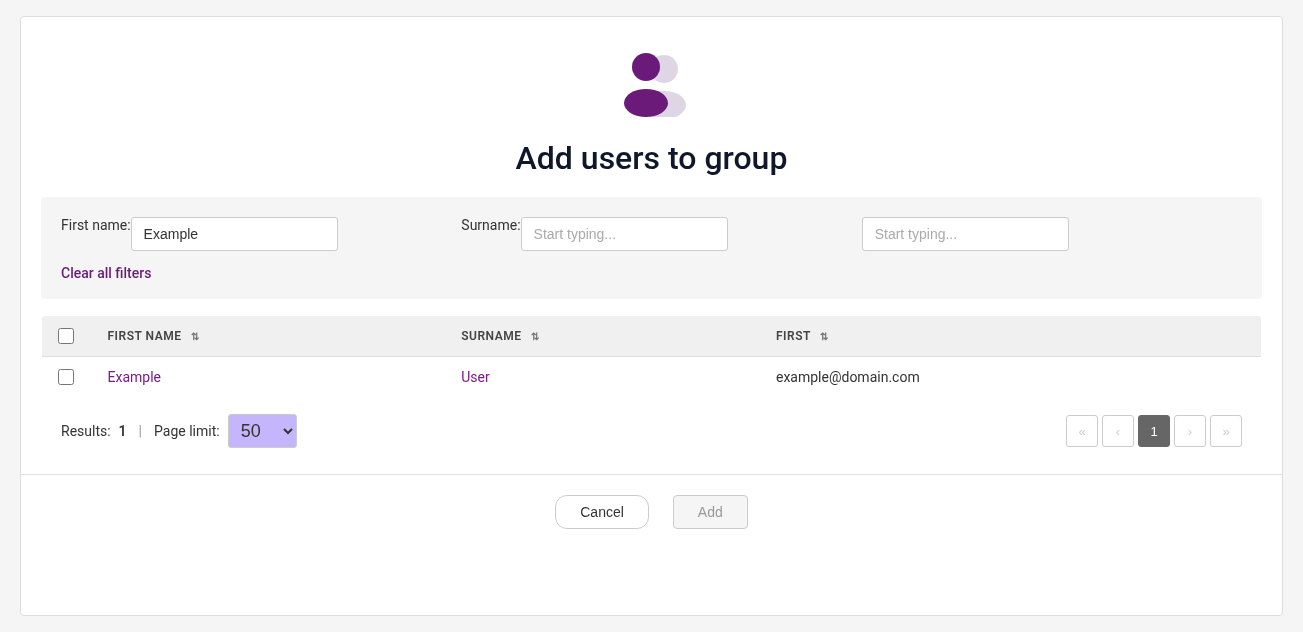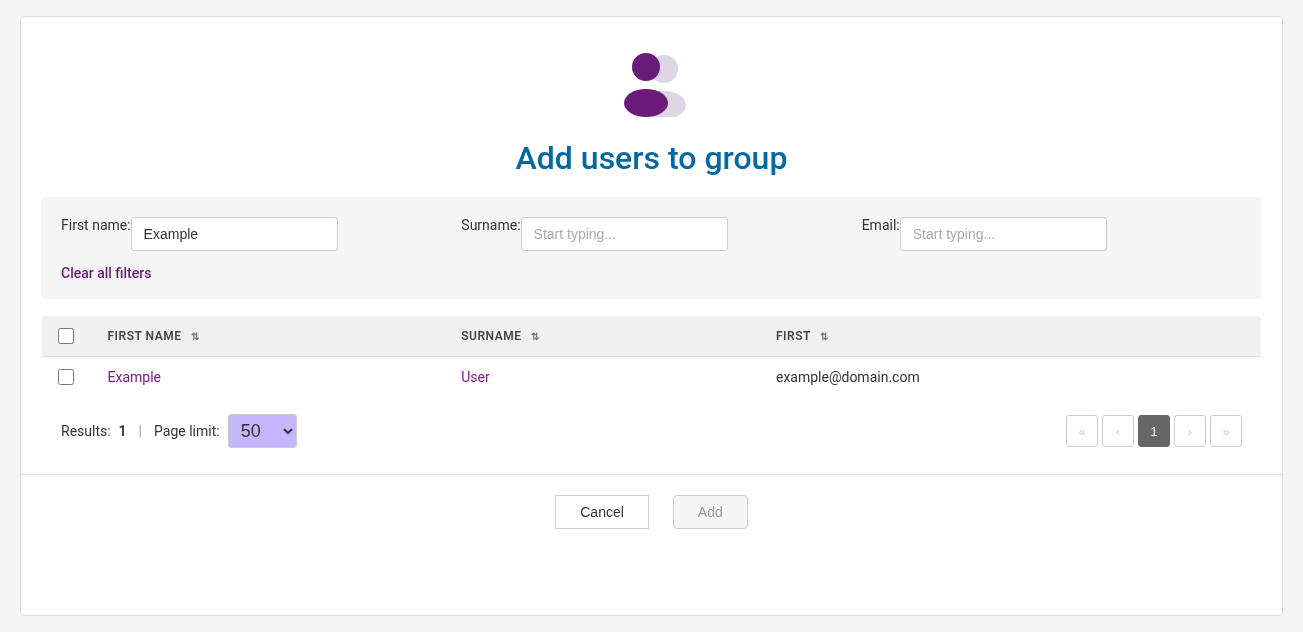--- a/index.html
+++ b/index.html
@@ -30,21 +30,21 @@
     }
     .icon-group {
       width: 80px;
       height: 80px;
       position: relative;
       margin-bottom: 12px;
     }
     .modal-title {
       font-size: 32px;
       font-weight: 500;
-      color: #0369a1;
+      color: #0f172a;
       margin-bottom: 0;
     }
     .filter-section {
       background: #f5f5f5;
       margin: 0 20px;
       padding: 20px 20px 10px;
       border-radius: 4px;
     }
     .filter-row {
       display: flex;
@@ -213,21 +213,21 @@
       justify-content: center;
       gap: 12px;
       padding: 20px;
       border-top: 1px solid #e0e0e0;
       margin-top: 10px;
     }
     .btn-cancel {
       padding: 8px 24px;
       border: 1px solid #ccc;
       background: white;
-      border-radius: 0;
+      border-radius: 12px;
       font-size: 14px;
       color: #333;
       cursor: pointer;
     }
     .btn-add {
       padding: 8px 24px;
       border: 1px solid #ccc;
       background: #f5f5f5;
       border-radius: 4px;
       font-size: 14px;
@@ -264,21 +264,20 @@
     <div class="filter-row">
       <div class="filter-field">
         <label>First name:</label>
         <input type="text" value="Example" style="">
       </div>
       <div class="filter-field">
         <label>Surname:</label>
         <input type="text" placeholder="Start typing..." style="">
       </div>
       <div class="filter-field">
-        <label>Email:</label>
         <input type="text" placeholder="Start typing..." style="">
       </div>
     </div>
     <a class="clear-filters-link">Clear all filters</a>
   </div>
 
   <div class="table-section">
     <table class="data-table">
       <thead>
         <tr>

